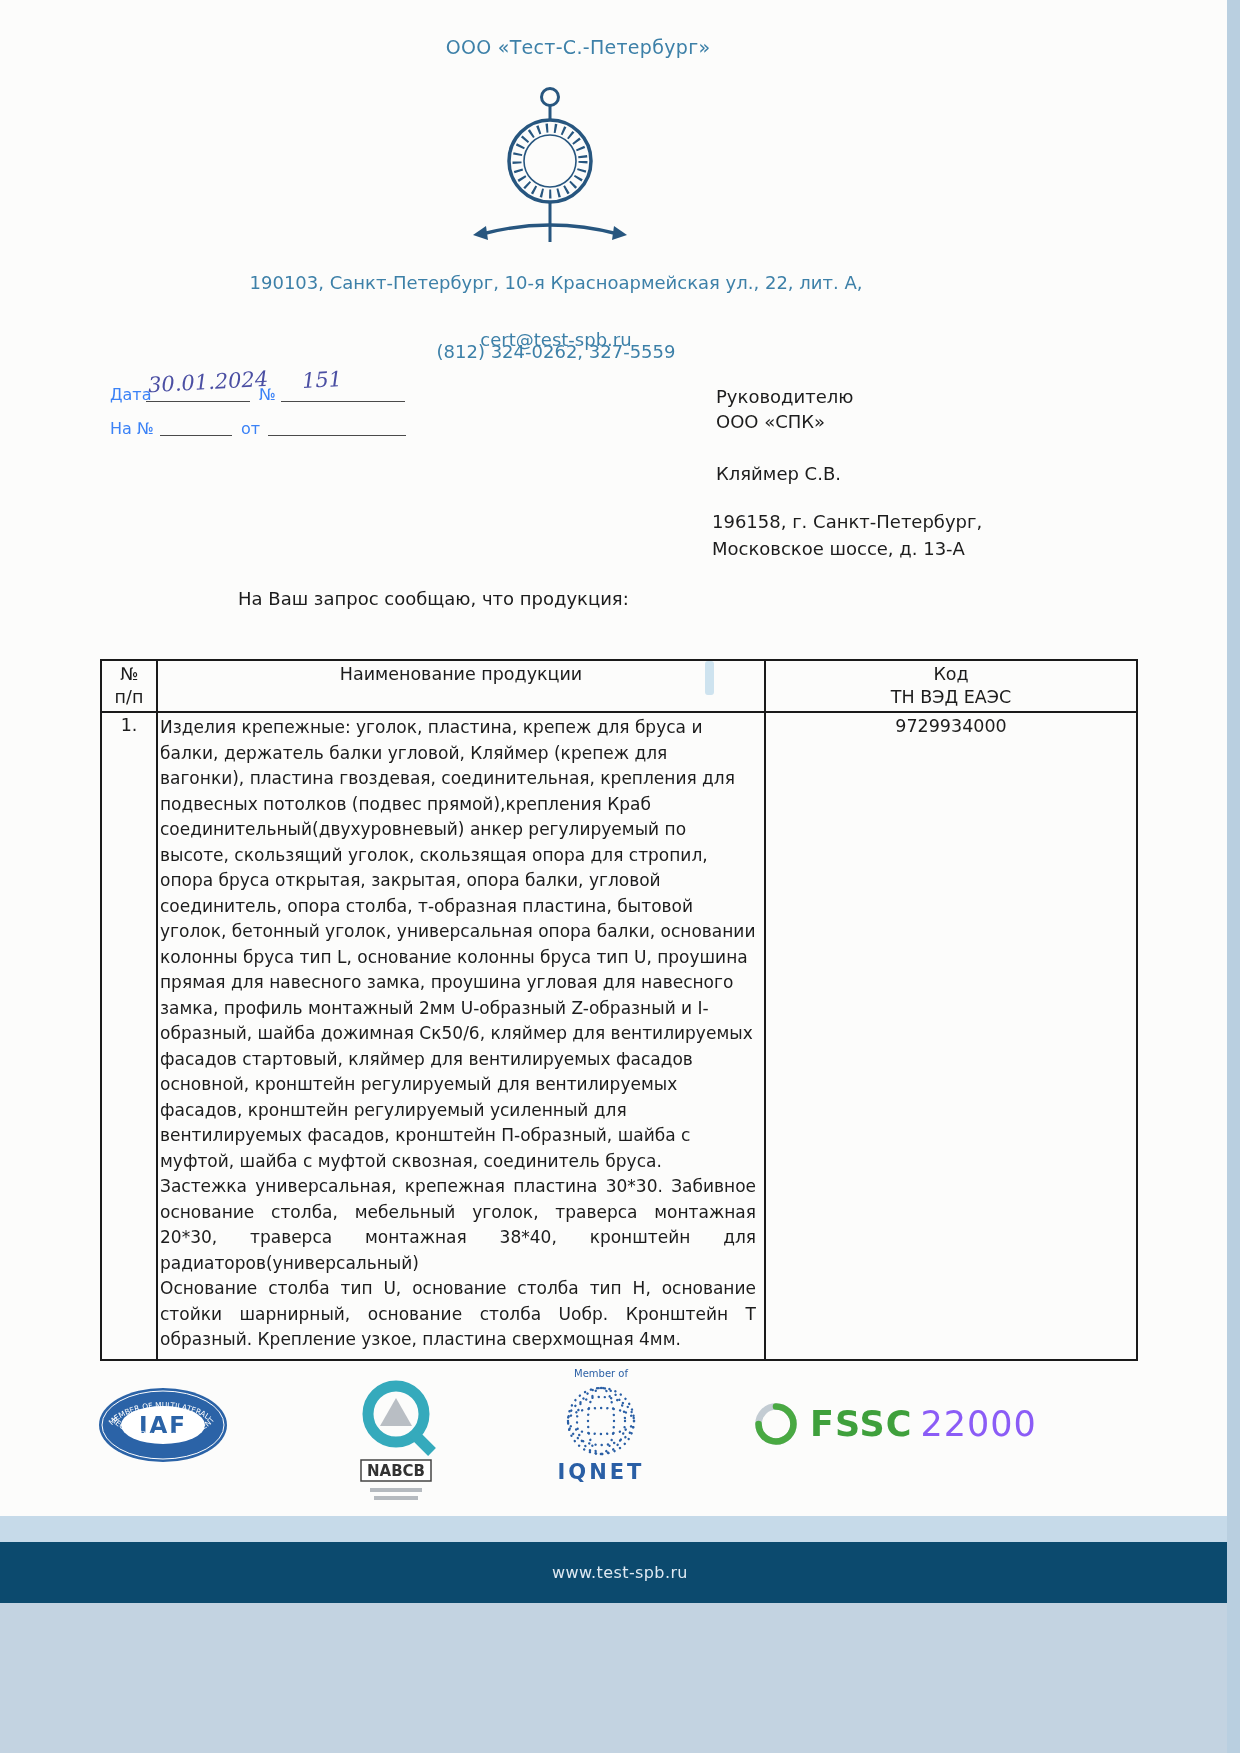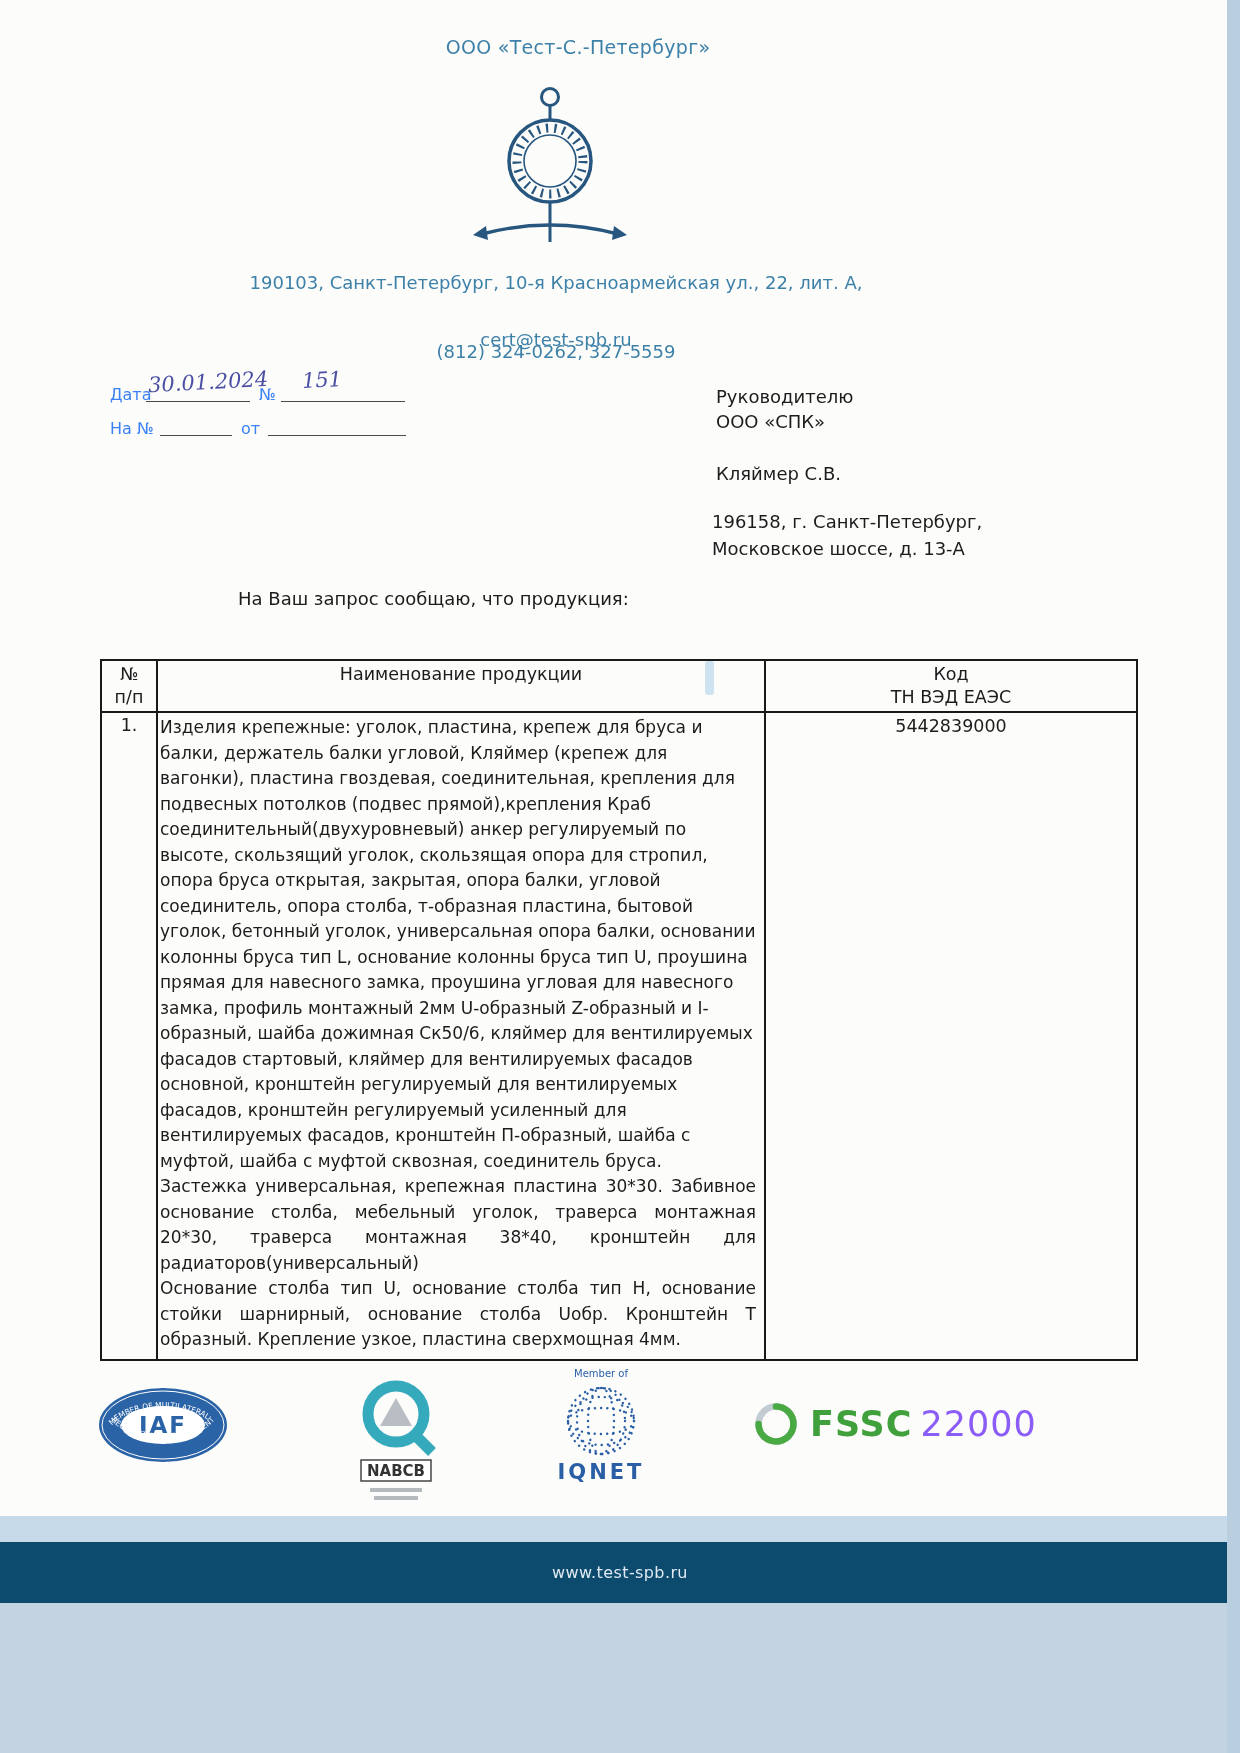--- a/index.html
+++ b/index.html
@@ -137,21 +137,21 @@
       </tr>
     </thead>
     <tbody>
       <tr>
         <td class="c-num">1.</td>
         <td class="c-name">
           <p class="ragged">Изделия крепежные: уголок, пластина, крепеж для бруса и балки, держатель балки угловой, Кляймер (крепеж для вагонки), пластина гвоздевая, соединительная, крепления для подвесных потолков (подвес прямой),крепления Краб соединительный(двухуровневый) анкер регулируемый по высоте, скользящий уголок, скользящая опора для стропил, опора бруса открытая, закрытая, опора балки, угловой соединитель, опора столба, т-образная пластина, бытовой уголок, бетонный уголок, универсальная опора балки, основании колонны бруса тип L, основание колонны бруса тип U, проушина прямая для навесного замка, проушина угловая для навесного замка, профиль монтажный 2мм U-образный Z-образный и I-образный, шайба дожимная Ск50/6, кляймер для вентилируемых фасадов стартовый, кляймер для вентилируемых фасадов основной, кронштейн регулируемый для вентилируемых фасадов, кронштейн регулируемый усиленный для вентилируемых фасадов, кронштейн П-образный, шайба с муфтой, шайба с муфтой сквозная, соединитель бруса.</p>
           <p class="justify">Застежка универсальная, крепежная пластина 30*30. Забивное основание столба, мебельный уголок, траверса монтажная 20*30, траверса монтажная 38*40, кронштейн для радиаторов(универсальный)</p>
           <p class="justify">Основание столба тип U, основание столба тип H, основание стойки шарнирный, основание столба Uобр. Кронштейн Т образный. Крепление узкое, пластина сверхмощная 4мм.</p>
         </td>
-        <td class="c-code">5442839000</td>
+        <td class="c-code">9729934000</td>
       </tr>
     </tbody>
   </table>
 
   <div class="abs smudge"></div>
 
   <svg class="abs iaf-logo" viewBox="0 0 134 78">
     <ellipse cx="67" cy="39" rx="64" ry="37" fill="#2b63a7"></ellipse>
     <ellipse cx="67" cy="39" rx="61" ry="34" fill="none" stroke="#ffffff" stroke-width="1"></ellipse>
     <ellipse cx="67" cy="39" rx="42" ry="19" fill="#ffffff"></ellipse>

